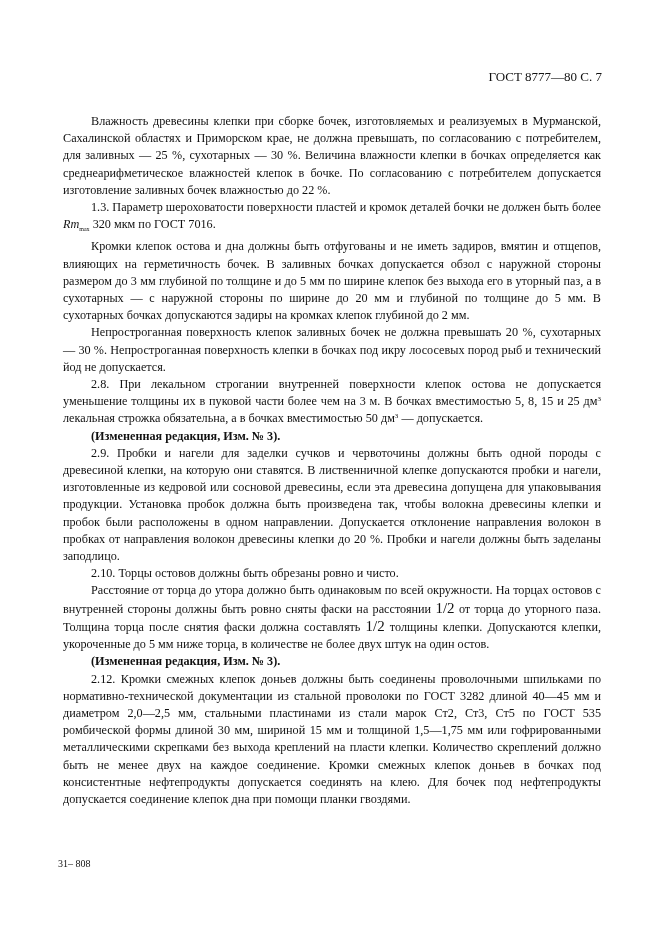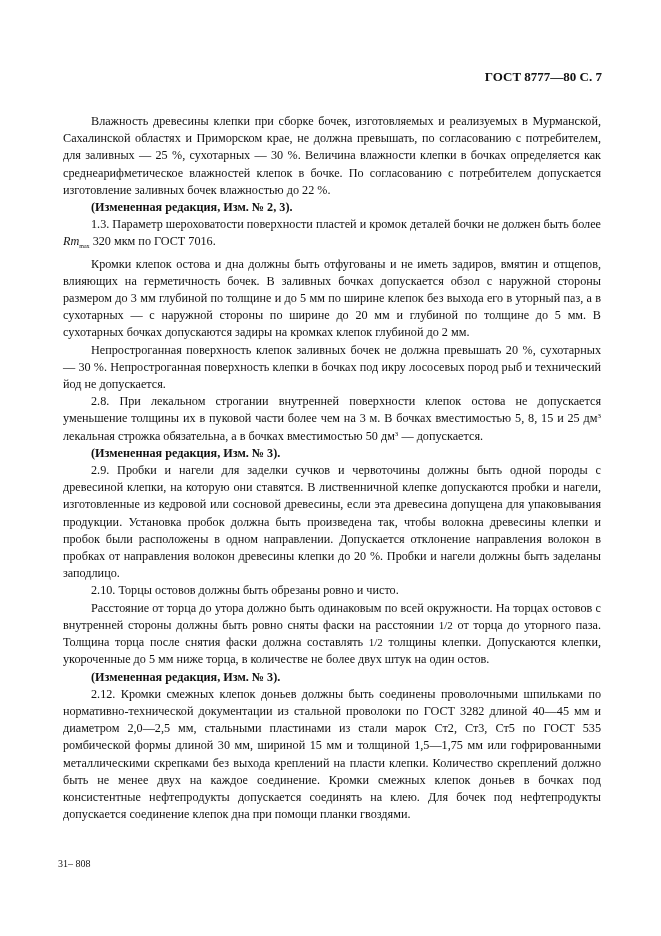--- a/index.html
+++ b/index.html
@@ -1,35 +1,34 @@
 <!DOCTYPE html>
 <html><head>
 <meta charset="utf-8">
 <style>
   html, body { margin: 0; padding: 0; background: #ffffff; }
   body { width: 661px; height: 936px; position: relative; overflow: hidden;
          font-family: "Liberation Serif", "DejaVu Serif", serif; color: #111; }
-  .header { position: absolute; top: 69px; right: 59px; font-weight: bold; font-size: 13px; }
+  .header { position: absolute; top: 69px; right: 59px; font-weight: normal; font-size: 13px; }
   .content { position: absolute; top: 113px; left: 63px; width: 538px; font-size: 12.2px; line-height: 17.2px; text-align: justify; }
   .content p { margin: 0; text-indent: 28px; }
   .content p.bold { font-weight: bold; }
   sub { font-size: 6px; vertical-align: -3px; }
   sup { font-size: 7px; vertical-align: 4px; line-height: 0; }
-  .frac { font-size: 11px; }
+  .frac { font-size: 15px; }
   .footer { position: absolute; top: 858px; left: 46px; font-size: 10px; margin-left: 12px; }
   .rm { font-style: italic; }
 </style>
 </head>
 <body>
 
 <div class="header">ГОСТ 8777—80 С. 7</div>
 
 <div class="content">
   <p>Влажность древесины клепки при сборке бочек, изготовляемых и реализуемых в Мурманской, Сахалинской областях и Приморском крае, не должна превышать, по согласованию с потребителем, для заливных — 25 %, сухотарных — 30 %. Величина влажности клепки в бочках определяется как среднеарифметическое влажностей клепок в бочке. По согласованию с потребителем допускается изготовление заливных бочек влажностью до 22 %.</p>
-  <p class="bold">(Измененная редакция, Изм. № 2, 3).</p>
   <p><span>1.3. Параметр шероховатости поверхности пластей и кромок деталей бочки не должен быть более </span><span class="rm">Rm</span><sub>max</sub><span> 320 мкм по ГОСТ 7016.</span></p>
   <p>Кромки клепок остова и дна должны быть отфугованы и не иметь задиров, вмятин и отщепов, влияющих на герметичность бочек. В заливных бочках допускается обзол с наружной стороны размером до 3 мм глубиной по толщине и до 5 мм по ширине клепок без выхода его в уторный паз, а в сухотарных — с наружной стороны по ширине до 20 мм и глубиной по толщине до 5 мм. В сухотарных бочках допускаются задиры на кромках клепок глубиной до 2 мм.</p>
   <p>Непростроганная поверхность клепок заливных бочек не должна превышать 20 %, сухотарных — 30 %. Непростроганная поверхность клепки в бочках под икру лососевых пород рыб и технический йод не допускается.</p>
   <p><span>2.8. При лекальном строгании внутренней поверхности клепок остова не допускается уменьшение толщины их в пуковой части более чем на 3 м. В бочках вместимостью 5, 8, 15 и 25 дм</span><sup>3</sup><span> лекальная строжка  обязательна, а в бочках вместимостью 50 дм</span><sup>3</sup><span> — допускается.</span></p>
   <p class="bold">(Измененная редакция, Изм. № 3).</p>
   <p>2.9. Пробки и нагели для заделки сучков и червоточины должны быть одной породы с древесиной клепки, на которую они ставятся. В лиственничной клепке допускаются пробки и нагели, изготовленные из кедровой или сосновой древесины, если эта древесина допущена для упаковывания продукции. Установка пробок должна  быть произведена так, чтобы волокна древесины клепки и пробок были расположены в одном направлении. Допускается отклонение направления волокон в пробках от направления волокон древесины клепки до 20 %. Пробки и нагели должны быть заделаны заподлицо.</p>
   <p>2.10. Торцы остовов должны быть обрезаны ровно и чисто.</p>
   <p><span>Расстояние от торца до утора должно быть одинаковым по всей окружности. На торцах остовов с внутренней стороны должны быть ровно сняты фаски на расстоянии </span><span class="frac">1/2</span><span>  от торца до уторного паза. Толщина торца после снятия фаски должна составлять </span><span class="frac">1/2</span><span>  толщины клепки. Допускаются клепки, укороченные до 5 мм ниже торца, в количестве не более двух штук на один остов.</span></p>
   <p class="bold">(Измененная редакция, Изм. № 3).</p>
   <p>2.12. Кромки смежных клепок доньев должны быть соединены проволочными шпильками по нормативно-технической документации из стальной проволоки по ГОСТ 3282 длиной 40—45 мм и диаметром 2,0—2,5 мм, стальными пластинами из стали марок Ст2, Ст3, Ст5 по ГОСТ 535 ромбической формы длиной 30 мм, шириной 15 мм и толщиной 1,5—1,75 мм или гофрированными металлическими скрепками без выхода креплений на пласти клепки. Количество скреплений должно быть не менее двух на каждое соединение. Кромки смежных клепок доньев в бочках под консистентные нефтепродукты допускается соединять на клею. Для бочек под нефтепродукты допускается соединение клепок дна при помощи планки гвоздями.</p>

